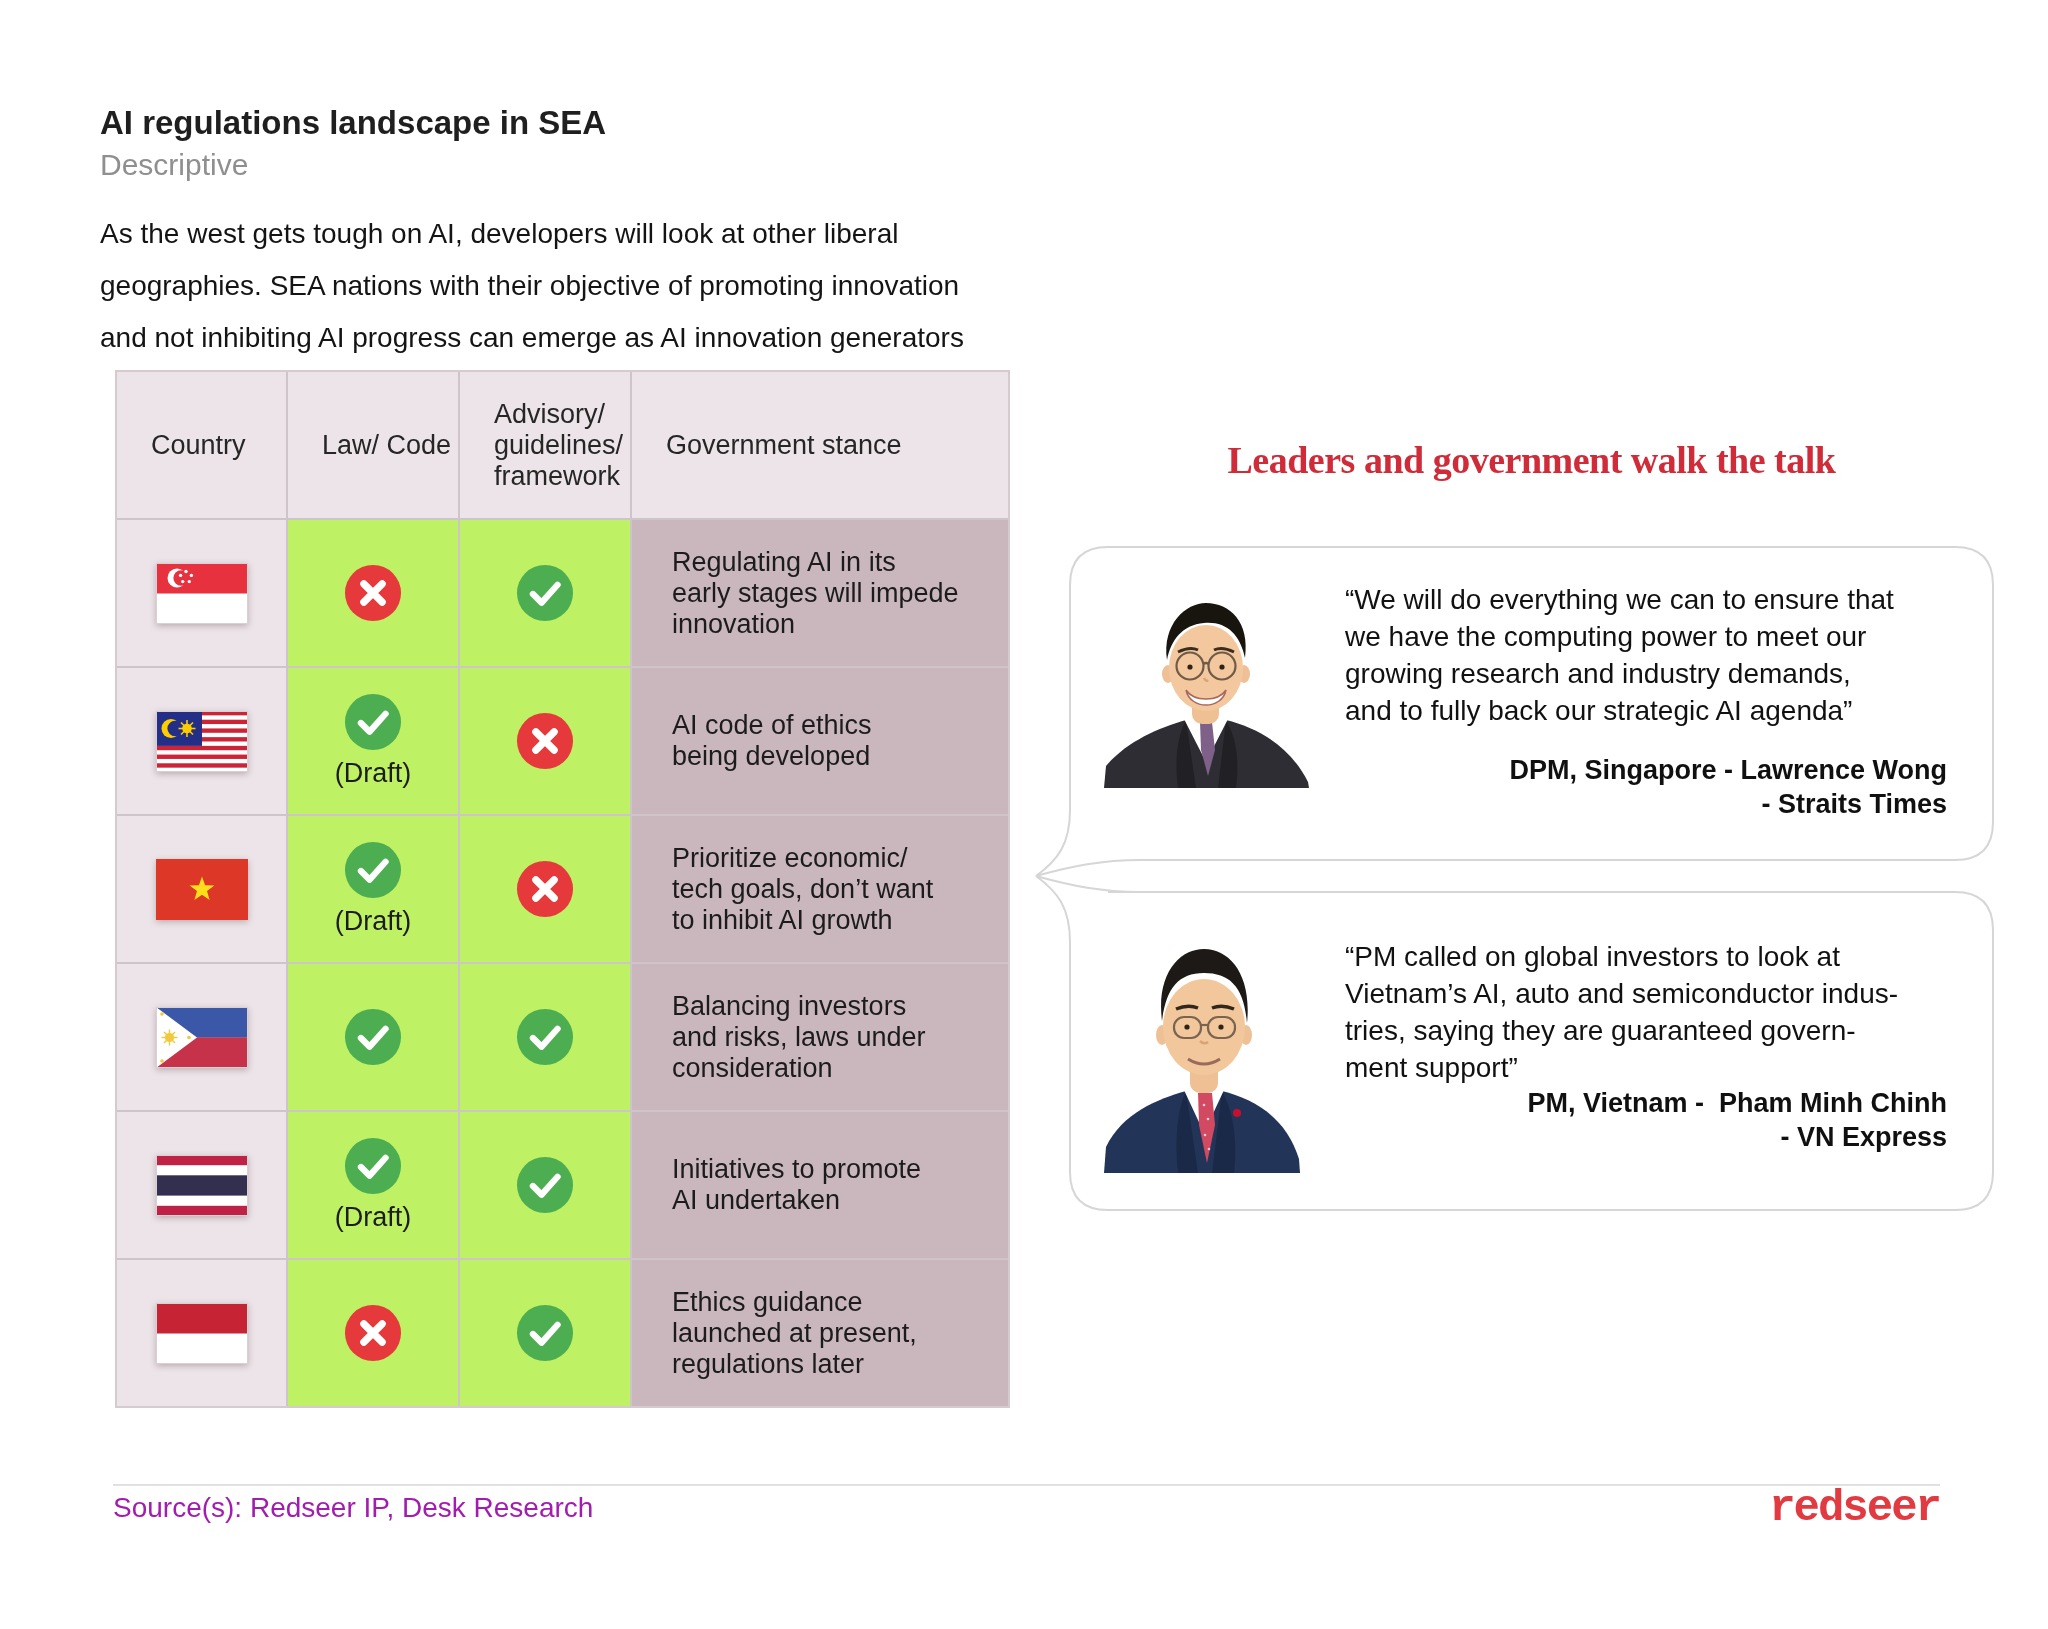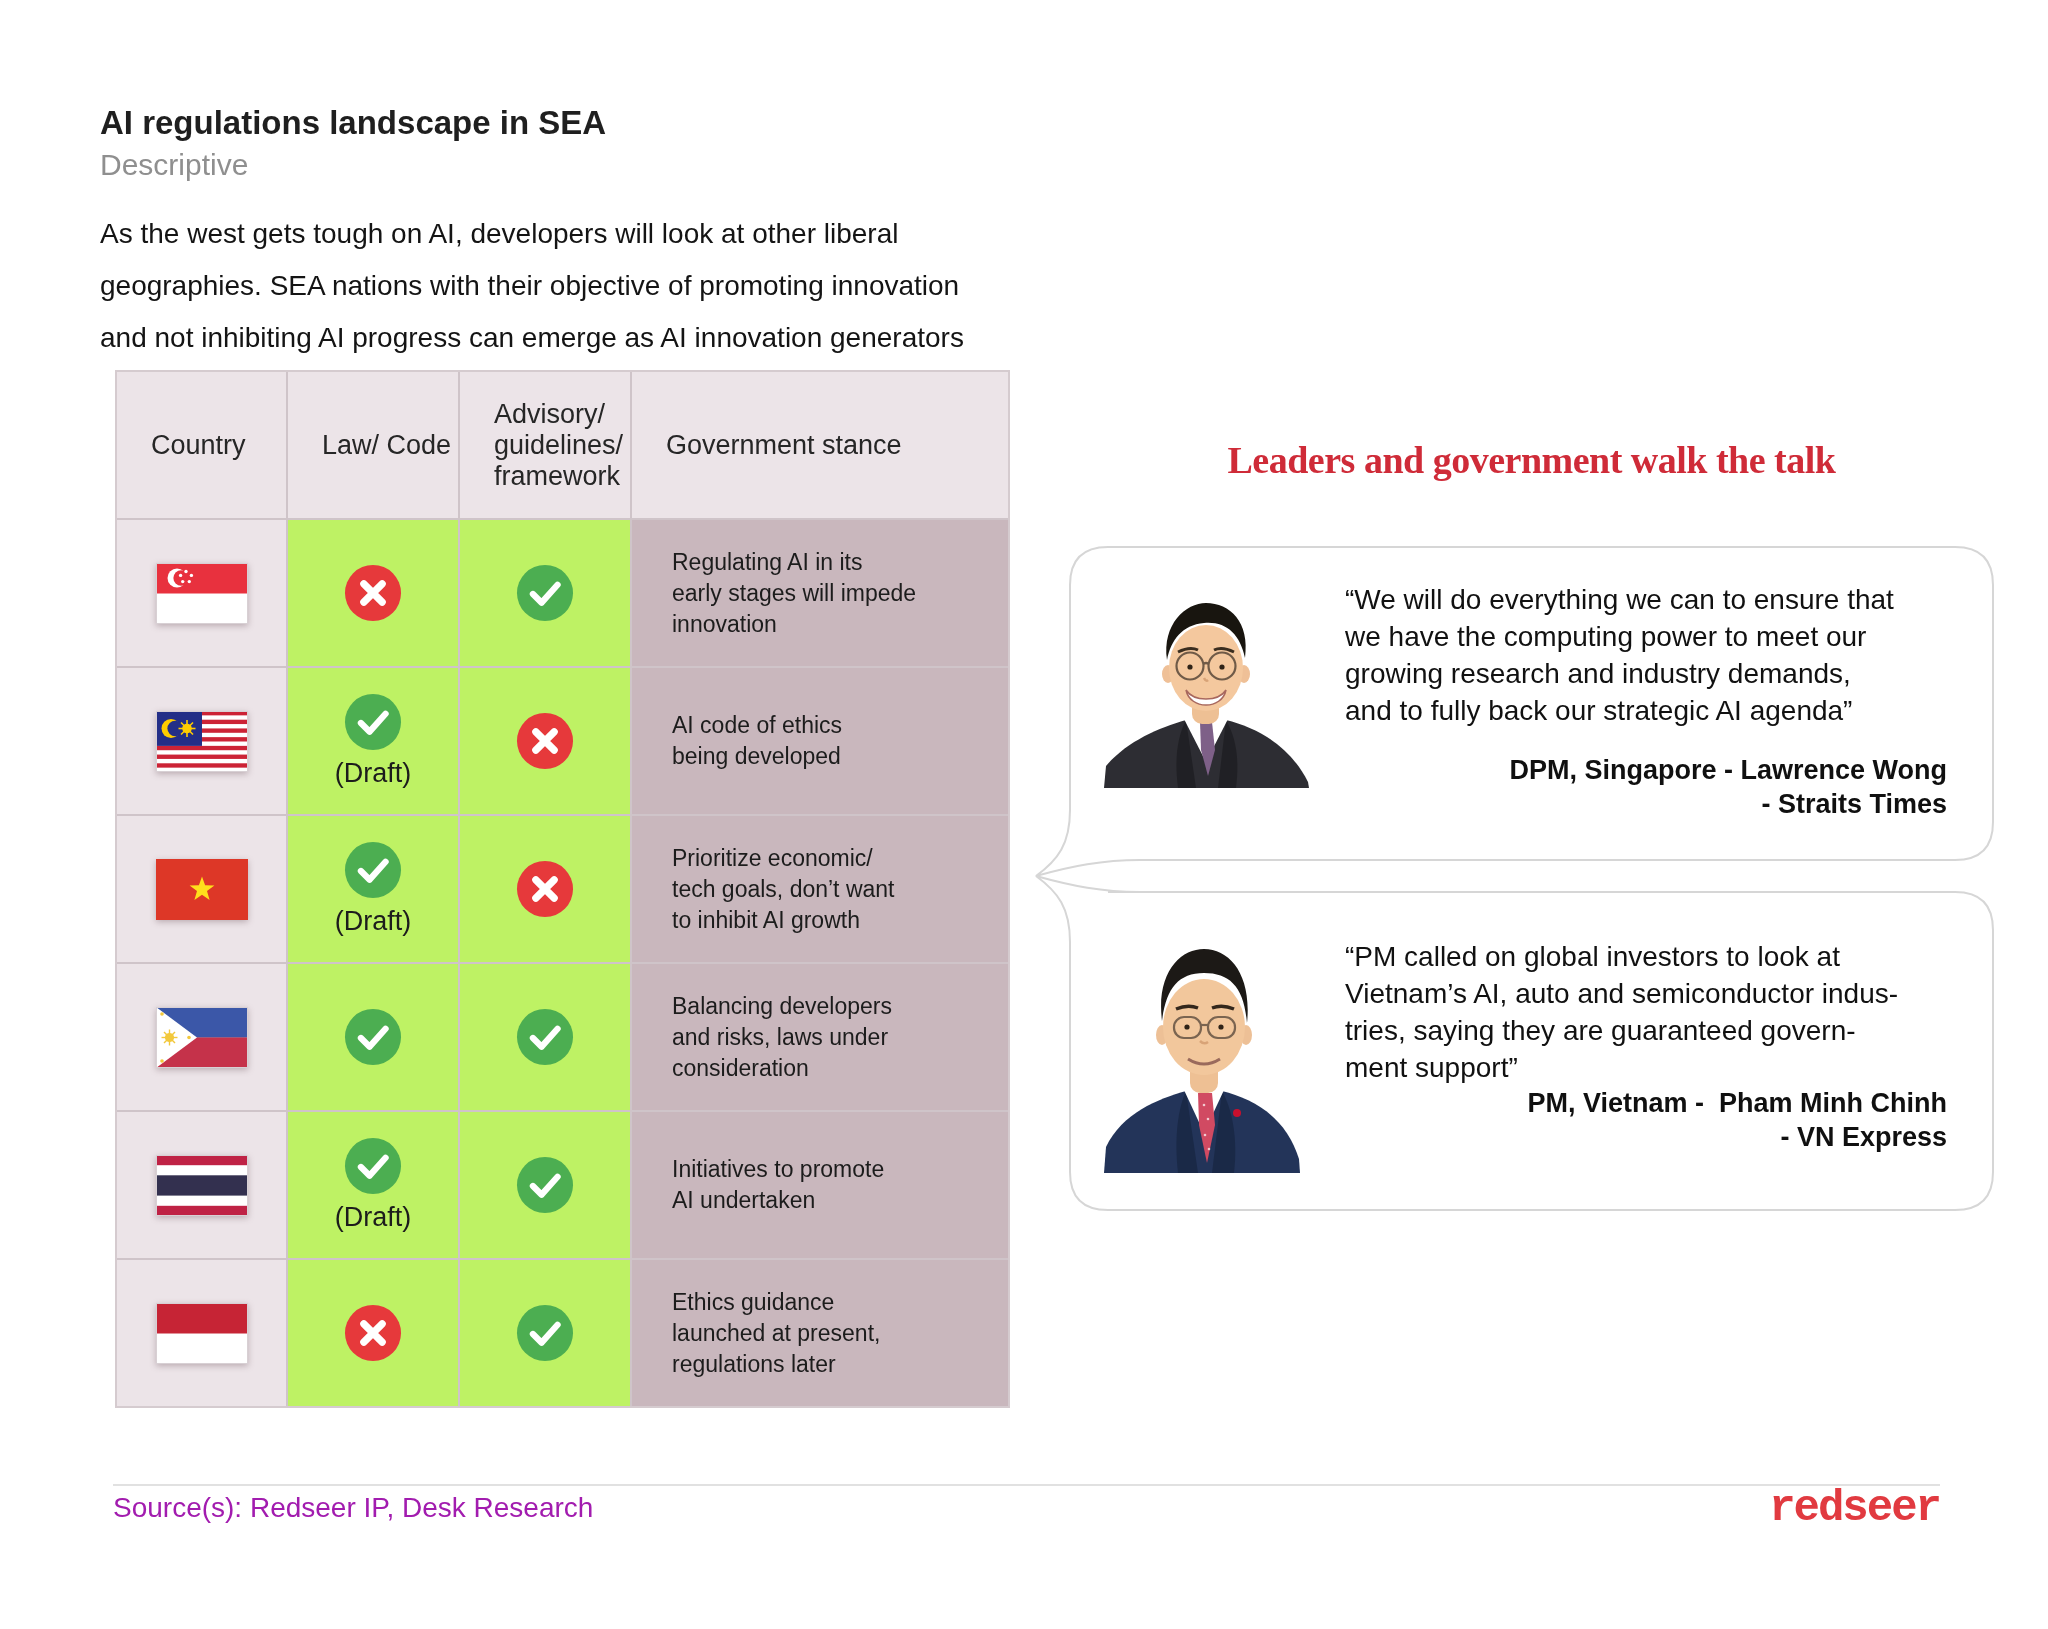--- a/index.html
+++ b/index.html
@@ -12,21 +12,21 @@
 
   
   #regTable{left:115px;top:370px;display:grid;
             grid-template-columns:169px 170px 170px 376px;
             grid-template-rows:repeat(7,146px);
             gap:2px;background:#cfc4c9;border:2px solid #d5cbcf;}
   .cell{display:flex;align-items:center;}
   .head{background:#ece4e8;padding-left:34px;font-size:27px;line-height:31px;color:#262626;white-space:pre-wrap;}
   .flag-cell{background:#ece4e8;justify-content:center;}
   .icon-cell{background:#bef264;flex-direction:column;justify-content:center;gap:7px;}
-  .stance-cell{background:#c9b7bd;padding-left:40px;padding-right:26px;font-size:23px;line-height:31px;}
+  .stance-cell{background:#c9b7bd;padding-left:40px;padding-right:26px;font-size:27px;line-height:31px;}
   .stance-cell>div{white-space:pre-wrap;}
   .draft{font-size:27px;color:#1c1c1c;}
   .flag{display:block;line-height:0;filter:drop-shadow(0 2px 3px rgba(60,30,40,.28));}
   .mark{width:58px;height:58px;display:block;}
 
   
   #leadersHeading{left:1070px;top:438px;width:923px;text-align:center;
        font-family:"Liberation Serif","DejaVu Serif",serif;font-weight:bold;
        font-size:38px;color:#cf2b38;letter-spacing:-0.5px;}
   #cardsSvg{left:1010px;top:520px;}
@@ -208,21 +208,21 @@
       </div>
       <div class="cell icon-cell">
         <span>
           <svg class="mark" viewBox="0 0 60 60">
             <circle cx="30" cy="30" r="29" fill="#4cae51"></circle>
             <path d="M17.5 31 L26.5 40 L43 21.5" fill="none" stroke="#fff" stroke-width="6.5" stroke-linecap="round" stroke-linejoin="round"></path>
           </svg>
         </span>
       </div>
       <div class="cell stance-cell">
-        <div>Balancing developers
+        <div>Balancing investors
 and risks, laws under
 consideration</div>
       </div>
       <div class="cell flag-cell">
         <span class="flag"><svg width="92" height="61" viewBox="0 0 92 61">
             <rect width="92" height="61" fill="#fff"></rect>
             <rect width="92" height="10.2" fill="#bf2245"></rect>
             <rect y="20.3" width="92" height="20.3" fill="#33304f"></rect>
             <rect y="50.8" width="92" height="10.2" fill="#bf2245"></rect>
             <rect x="0.5" y="0.5" width="91" height="60" fill="none" stroke="#d8d0d4"></rect>

